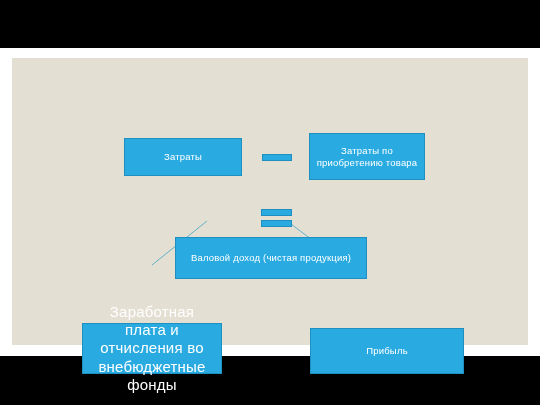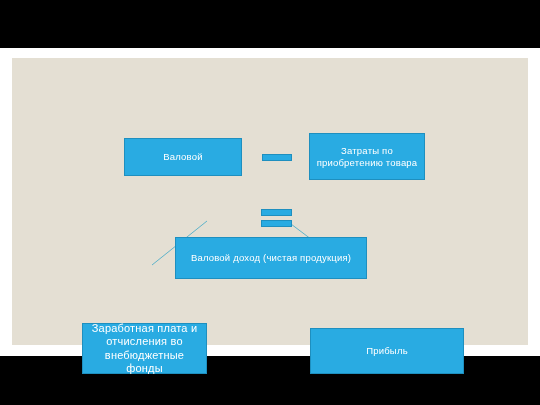--- a/index.html
+++ b/index.html
@@ -77,22 +77,22 @@
     width: 116px; height: 47px;
     font-size: 9.5px;
   }
   #node-gross {
     left: 163px; top: 179px;
     width: 192px; height: 42px;
     font-size: 9.5px;
   }
   #node-wages {
     left: 70px; top: 265px;
-    width: 125px; height: 51px;
-    font-size: 11px;
+    width: 140px; height: 51px;
+    font-size: 15px;
   }
   #node-profit {
     left: 298px; top: 270px;
     width: 154px; height: 46px;
     font-size: 9.5px;
   }
 
   
   .op {
     position: absolute;
@@ -137,21 +137,21 @@
 
   <div class="page"></div>
 
   <div class="canvas">
 
     <svg class="connector" viewBox="0 0 516 287" preserveAspectRatio="none">
       <line x1="195" y1="163" x2="140" y2="207" stroke="#5FB3C9" stroke-width="1"></line>
       <line x1="275" y1="163" x2="340" y2="212" stroke="#5FB3C9" stroke-width="1"></line>
     </svg>
 
-    <div class="node" id="node-revenue">Валовой</div>
+    <div class="node" id="node-revenue">Затраты</div>
 
     <div class="op op-bar" id="op-minus"></div>
 
     <div class="node" id="node-costs">Затраты по приобретению товара</div>
 
     <div class="op" id="op-equals">
       <div class="op-bar eq-top"></div>
       <div class="op-bar eq-bottom"></div>
     </div>
 

